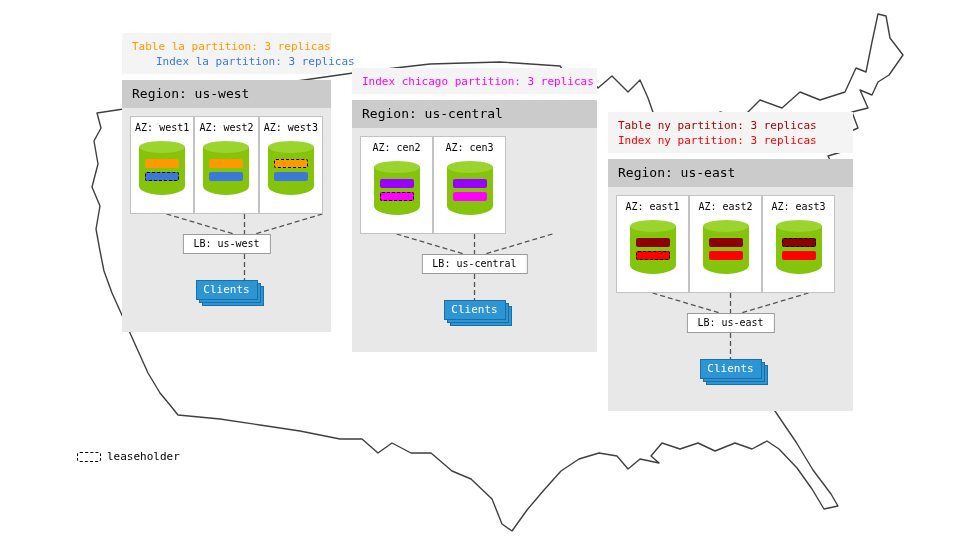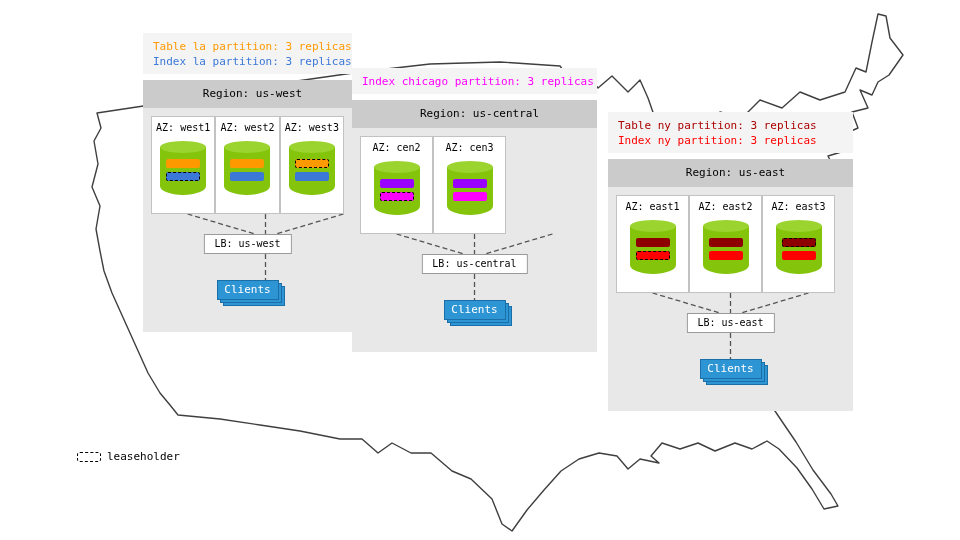--- a/index.html
+++ b/index.html
@@ -14,21 +14,21 @@
   #canvas { position: absolute; left: 0; top: 0; width: 960px; height: 540px; }
 
   .map-svg { position: absolute; left: 0; top: 0; }
   .map-svg path { fill: none; stroke: #3f3f3f; stroke-width: 1.4; stroke-linejoin: round; }
 
   .region-group { position: absolute; width: 245px; }
   .legend-box { background: #f4f4f4; padding: 6px 10px 5px 10px; }
   .legend-line { font-size: 11px; line-height: 15px; white-space: nowrap; }
 
   .region-panel { position: relative; background: #e8e8e8; height: 252px; margin-top: 6px; }
-  .region-header { background: #cbcbcb; height: 28px; line-height: 28px; padding-left: 10px; font-size: 11px; text-align: center; }
+  .region-header { background: #cbcbcb; height: 28px; line-height: 28px; padding-left: 10px; font-size: 13px; }
 
   .az-row { display: flex; justify-content: flex-start; padding: 8px 8px 0 8px; position: relative; z-index: 2; }
   .az-box { width: 73px; height: 98px; background: #ffffff; border: 1px solid #c2c2c2; }
   .az-label { text-align: center; font-size: 10px; padding-top: 5px; white-space: nowrap; }
 
   .cylinder { position: relative; width: 46px; height: 58px; margin: 8px auto 0 auto; }
   .cyl-body { position: absolute; top: 6px; left: 0; width: 46px; height: 48px;
               border-radius: 0 0 23px 23px / 0 0 9px 9px; background: #84c40b; }
   .cyl-top  { position: absolute; top: 0; left: 0; width: 46px; height: 12px;
               border-radius: 50%; background: #9bd42f; }
@@ -57,24 +57,24 @@
 </style>
 </head>
 <body>
 
 <div id="canvas">
 
   <svg class="map-svg" width="960" height="540">
     <path d="M 97,113 L 150,105 220,94 290,82 360,72 430,64 500,62 560,66 570,80 585,72 598,88 612,76 628,92 640,80 648,98 655,118 668,132 682,120 700,128 720,112 742,118 760,100 782,108 800,92 820,100 845,92 856,68 866,72 872,42 878,14 886,16 890,38 903,55 889,75 878,82 872,95 860,90 868,108 852,112 858,128 842,135 848,150 828,156 834,168 818,174 823,194 812,212 820,228 806,234 813,248 798,254 806,270 818,286 800,296 793,312 797,332 781,346 789,364 776,384 769,402 779,417 796,442 813,470 831,494 838,506 824,509 812,489 797,468 779,449 767,441 752,449 735,443 715,451 698,443 680,449 662,443 651,456 659,463 640,459 628,469 617,456 599,453 579,459 561,471 544,490 527,510 512,531 502,524 492,499 471,479 452,471 431,453 411,453 392,443 378,453 362,439 340,439 300,431 260,425 220,419 178,415 170,405 160,393 148,373 139,353 130,333 121,313 112,293 104,271 100,251 96,229 100,206 92,187 98,164 94,141 101,128 Z"></path>
   </svg>
 
-  <div class="region-group" style="left:107px; top:33px;padding-left:36px;">
+  <div class="region-group" style="left:86px; top:33px;padding-left:36px;">
     <div class="legend-box">
       <div class="legend-line" style="color: rgb(255, 153, 0);">Table la partition: 3 replicas</div>
-      <div class="legend-line" style="color: rgb(60, 120, 216);">Index la partition: 3 replicas</div>
+      <div class="legend-line" style="color: rgb(60, 120, 216); margin-left: 24px;">Index la partition: 3 replicas</div>
     </div>
     <div class="region-panel">
       <div class="region-header">Region: us-west</div>
       <div class="az-row">
 
         <div class="az-box">
           <div class="az-label">AZ: west1</div>
           <div class="cylinder">
             <div class="cyl-body" style="background-color: rgb(132, 196, 11);"></div>
             <div class="cyl-top" style="background-color: rgb(155, 212, 47);"></div>

